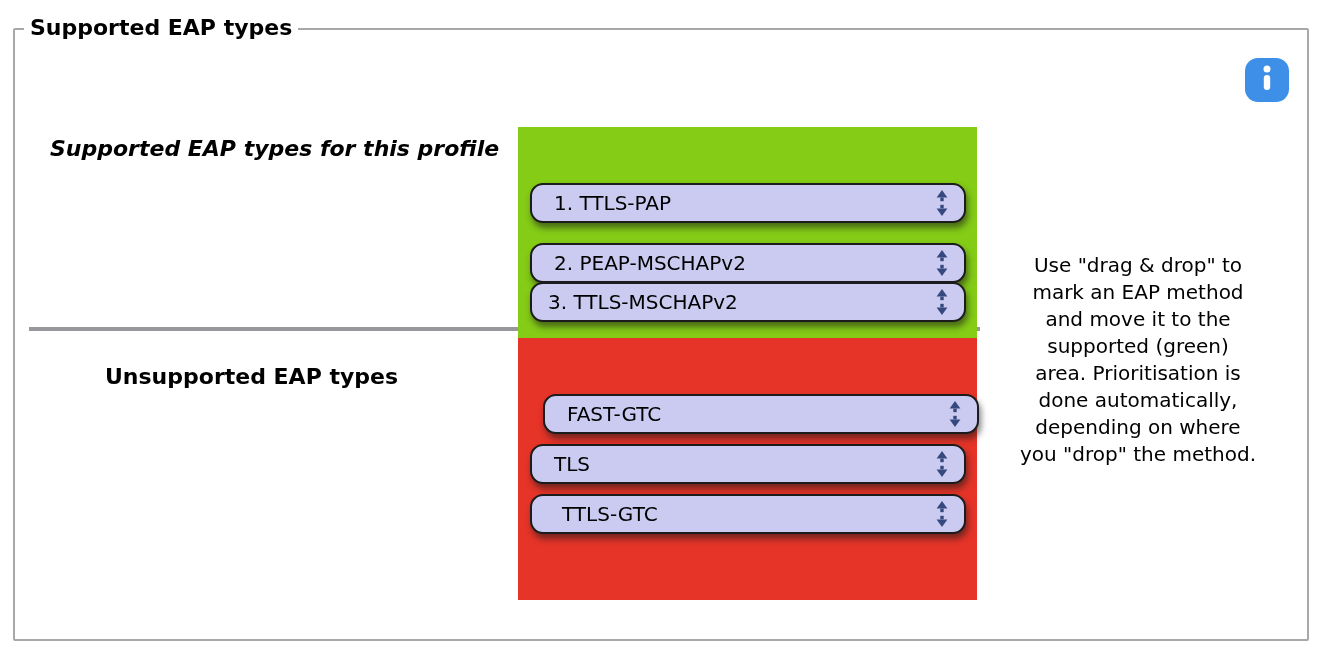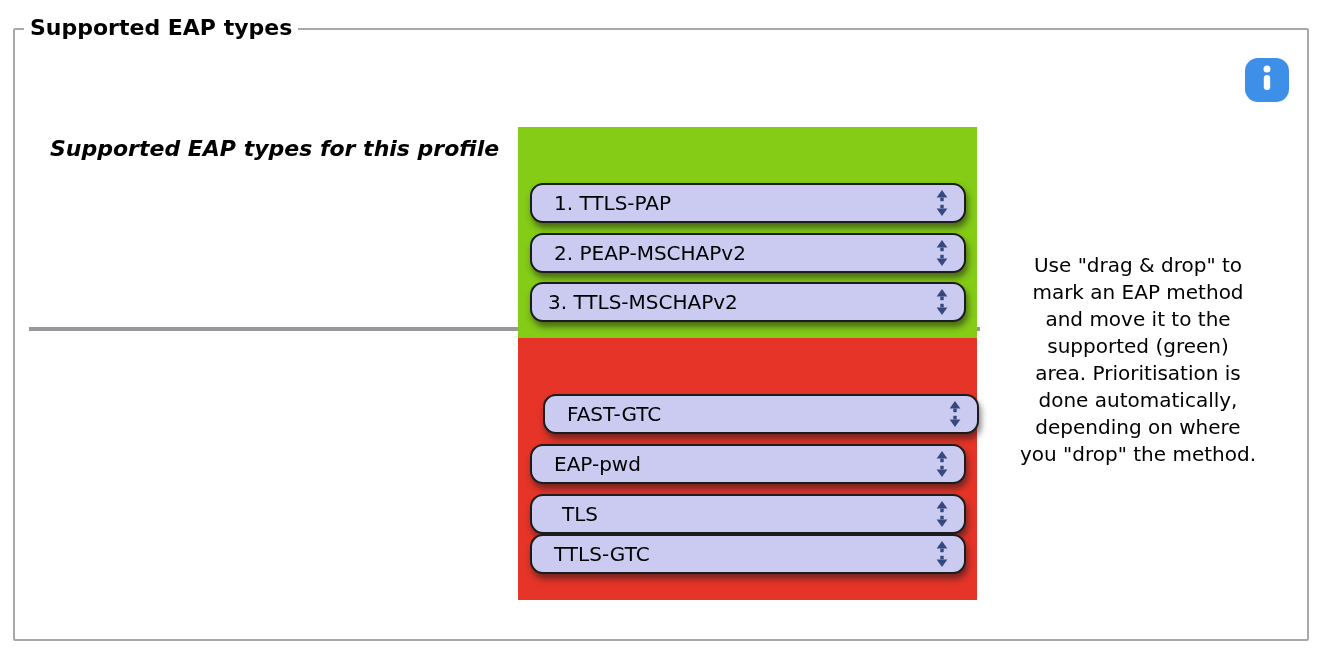--- a/index.html
+++ b/index.html
@@ -88,21 +88,21 @@
     cursor: move;
   }
   .eap-item .eap-label {
     font-size: 20px;
     line-height: 20px;
     white-space: nowrap;
   }
   .arrows { display: flex; align-items: center; justify-content: center; width: 16px; height: 28px; }
 
   .area-supported .eap-item:nth-of-type(1) { top: 56px; }
-  .area-supported .eap-item:nth-of-type(2) { top: 106px; text-align: right; }
+  .area-supported .eap-item:nth-of-type(2) { top: 116px; text-align: right; }
   .area-supported .eap-item:nth-of-type(3) { top: 155px; padding-left: 16px; }
 
   .area-unsupported .eap-item:nth-of-type(1) { top: 56px; margin-left: 13px; }
   .area-unsupported .eap-item:nth-of-type(2) { top: 106px; }
   .area-unsupported .eap-item:nth-of-type(3) { top: 156px; padding-left: 30px; }
   .area-unsupported .eap-item:nth-of-type(4) { top: 196px; }
 
   
   .help-text {
     position: absolute;
@@ -166,35 +166,25 @@
           <rect x="5.3" y="8.6" width="3.4" height="3.6" fill="#36497e"></rect>
           <rect x="5.3" y="15.8" width="3.4" height="3.6" fill="#36497e"></rect>
           <path d="M7 27 L12.4 19.4 H1.6 Z" fill="#36497e"></path>
         </svg>
       </span>
     </div>
   </div>
 
   <div class="divider"></div>
 
+  <div class="section-label label-unsupported">Unsupported EAP types</div>
 
   <div class="drop-area area-unsupported">
     <div class="eap-item">
       <span class="eap-label">FAST-GTC</span>
-      <span class="arrows">
-        <svg width="14" height="28" viewBox="0 0 14 28">
-          <path d="M7 1 L12.4 8.6 H1.6 Z" fill="#36497e"></path>
-          <rect x="5.3" y="8.6" width="3.4" height="3.6" fill="#36497e"></rect>
-          <rect x="5.3" y="15.8" width="3.4" height="3.6" fill="#36497e"></rect>
-          <path d="M7 27 L12.4 19.4 H1.6 Z" fill="#36497e"></path>
-        </svg>
-      </span>
-    </div>
-    <div class="eap-item">
-      <span class="eap-label">EAP-pwd</span>
       <span class="arrows">
         <svg width="14" height="28" viewBox="0 0 14 28">
           <path d="M7 1 L12.4 8.6 H1.6 Z" fill="#36497e"></path>
           <rect x="5.3" y="8.6" width="3.4" height="3.6" fill="#36497e"></rect>
           <rect x="5.3" y="15.8" width="3.4" height="3.6" fill="#36497e"></rect>
           <path d="M7 27 L12.4 19.4 H1.6 Z" fill="#36497e"></path>
         </svg>
       </span>
     </div>
     <div class="eap-item">

